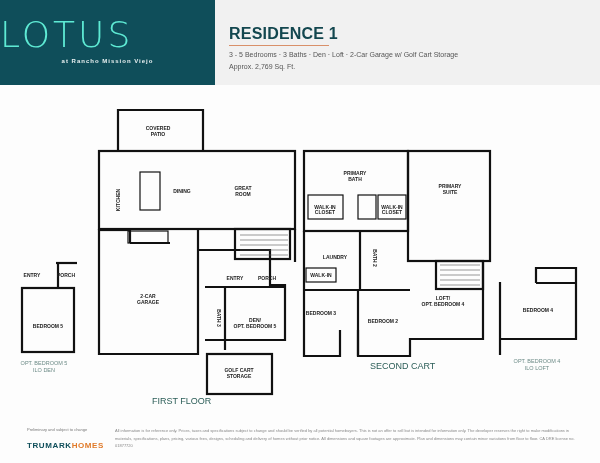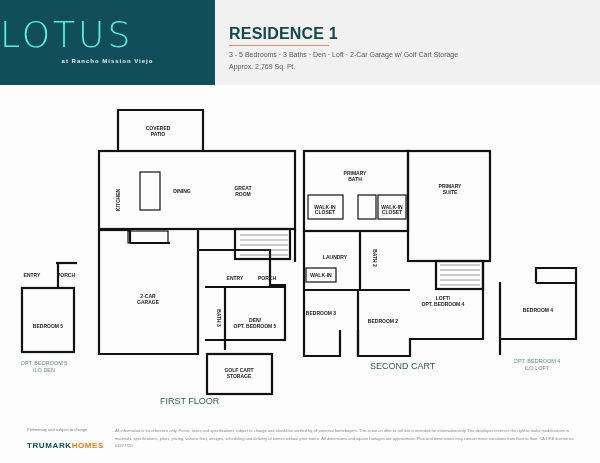--- a/index.html
+++ b/index.html
@@ -133,21 +133,21 @@
   <text class="room-label" x="383" y="323">BEDROOM 2</text>
   <text class="room-label" x="443" y="300">LOFT/</text>
     <text class="room-label" x="443" y="306">OPT. BEDROOM 4</text>
   <text class="room-label" x="538" y="312">BEDROOM 4</text>
 </svg>
 
 <div class="opt-label" style="left:14px; top:360px; width:60px;">
   <div>OPT. BEDROOM 5</div>
   <div>ILO DEN</div>
 </div>
-<div class="floor-label" style="left:160px; top:396px;">FIRST FLOOR</div>
+<div class="floor-label" style="left:152px; top:396px;">FIRST FLOOR</div>
 <div class="floor-label" style="left:370px; top:361px;">SECOND CART</div>
 <div class="opt-label" style="left:504px; top:358px; width:66px;">
   <div>OPT. BEDROOM 4</div>
   <div>ILO LOFT</div>
 </div>
 
 <div class="footer-prelim">Preliminary and subject to change</div>
 <div class="footer-brand"><span class="brand-a">TRUMARK</span><span class="brand-b">HOMES</span></div>
 <div class="footer-legal">All information is for reference only. Prices, taxes and specifications subject to change and should be verified by all potential homebuyers. This is not an offer to sell but is intended for information only. The developer reserves the right to make modifications in materials, specifications, plans, pricing, various fees, designs, scheduling and delivery of homes without prior notice. All dimensions and square footages are approximate. Plan and dimensions may contain minor variations from floor to floor. CA DRE license no. 01877720</div>
 

